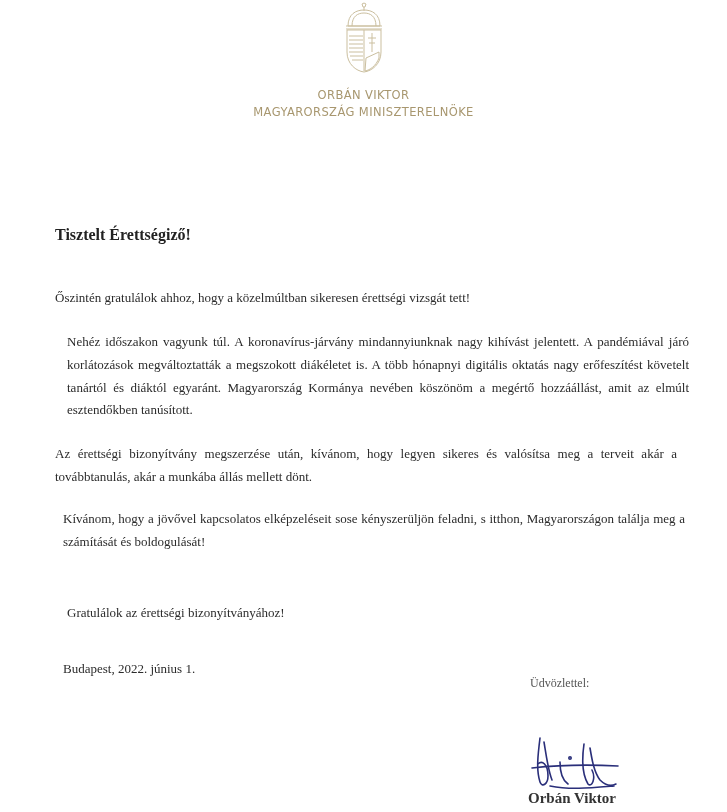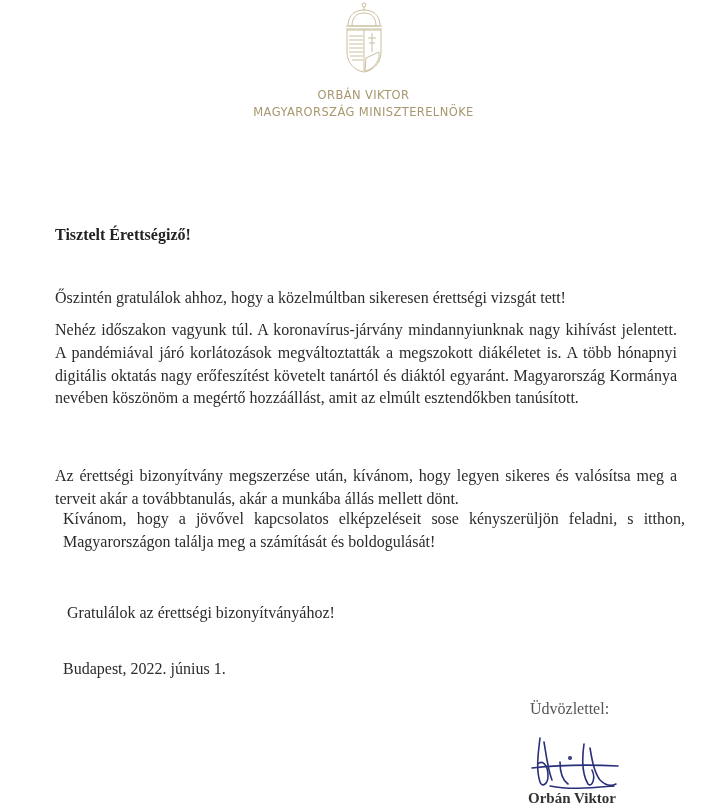--- a/index.html
+++ b/index.html
@@ -5,28 +5,28 @@
   html, body { margin: 0; padding: 0; background: #ffffff; }
   body { width: 727px; height: 812px; position: relative; overflow: hidden;
          font-family: "Liberation Serif", "DejaVu Serif", serif; color: #2b2b2b; }
   .crest { position: absolute; left: 342px; top: 2px; width: 44px; height: 72px; }
   .hdr { position: absolute; left: 0; width: 727px; text-align: center;
          font-family: "DejaVu Sans", "Liberation Sans", sans-serif; color: #a8976f;
          font-size: 11.5px; letter-spacing: 0.4px; }
   .hdr1 { top: 88px; }
   .hdr2 { top: 105px; }
   .salutation { position: absolute; left: 55px; top: 226px; font-weight: bold; font-size: 16px; color: #222; }
-  .body { position: absolute; left: 55px; width: 622px; font-size: 16px; line-height: 22.8px; text-align: justify; }
+  .body { position: absolute; left: 55px; width: 622px; font-size: 13px; line-height: 22.8px; text-align: justify; }
   .p1 { top: 287px; }
   .p2 { top: 319px; }
-  .p3 { top: 465px; }
+  .p3 { top: 443px; }
   .p4 { top: 500px; }
   .p5 { top: 590px; }
   .p6 { top: 650px; }
-  .closing { position: absolute; left: 530px; top: 700px; font-size: 16px; color: #555; }
+  .closing { position: absolute; left: 530px; top: 676px; font-size: 12px; color: #555; }
   .sig { position: absolute; left: 530px; top: 734px; width: 90px; height: 60px; }
   .signame { position: absolute; left: 528px; top: 790px; font-weight: bold; font-size: 15px; color: #333; }
 </style>
 </head>
 <body>
 
 <div>
   <svg class="crest" viewBox="0 0 44 72">
     <g fill="none" stroke="#cbbf9f" stroke-width="1">
       <path d="M20 2 l2 -1 l2 1 l-1 3 l-2 0 z"></path>
@@ -50,21 +50,21 @@
       <path d="M24 56 L37 50 L37 56 C34 64 28 68 23 69 Z"></path>
     </g>
   </svg>
   <div class="hdr hdr1">ORBÁN VIKTOR</div>
   <div class="hdr hdr2">MAGYARORSZÁG MINISZTERELNÖKE</div>
 </div>
 
 <div class="salutation">Tisztelt Érettségiző!</div>
 
 <p class="body p1" style="margin:0">Őszintén gratulálok ahhoz, hogy a közelmúltban sikeresen érettségi vizsgát tett!</p>
-<p class="body p2" style="margin:0">Nehéz időszakon vagyunk túl. A koronavírus-járvány mindannyiunknak nagy kihívást jelentett. A pandémiával járó korlátozások megváltoztatták a megszokott diákéletet is. A több hónapnyi digitális oktatás nagy erőfeszítést követelt tanártól és diáktól egyaránt. Magyarország Kormánya nevében köszönöm a megértő hozzáállást, amit az elmúlt esztendőkben tanúsított.</p>
+<p class="body p2" style="margin:12px">Nehéz időszakon vagyunk túl. A koronavírus-járvány mindannyiunknak nagy kihívást jelentett. A pandémiával járó korlátozások megváltoztatták a megszokott diákéletet is. A több hónapnyi digitális oktatás nagy erőfeszítést követelt tanártól és diáktól egyaránt. Magyarország Kormánya nevében köszönöm a megértő hozzáállást, amit az elmúlt esztendőkben tanúsított.</p>
 <p class="body p3" style="margin:0">Az érettségi bizonyítvány megszerzése után, kívánom, hogy legyen sikeres és valósítsa meg a terveit akár a továbbtanulás, akár a munkába állás mellett dönt.</p>
 <p class="body p4" style="margin:8px">Kívánom, hogy a jövővel kapcsolatos elképzeléseit sose kényszerüljön feladni, s itthon, Magyarországon találja meg a számítását és boldogulását!</p>
 <p class="body p5" style="margin:12px">Gratulálok az érettségi bizonyítványához!</p>
 <p class="body p6" style="margin:8px">Budapest, 2022. június 1.</p>
 
 <div class="closing">Üdvözlettel:</div>
 
 <svg class="sig" viewBox="0 0 90 60">
   <g fill="none" stroke="#2a2f7a" stroke-width="1.6" stroke-linecap="round">
     <path d="M10 4 C8 20 6 36 10 48 C12 54 18 50 18 42 C18 30 12 26 8 30"></path>

